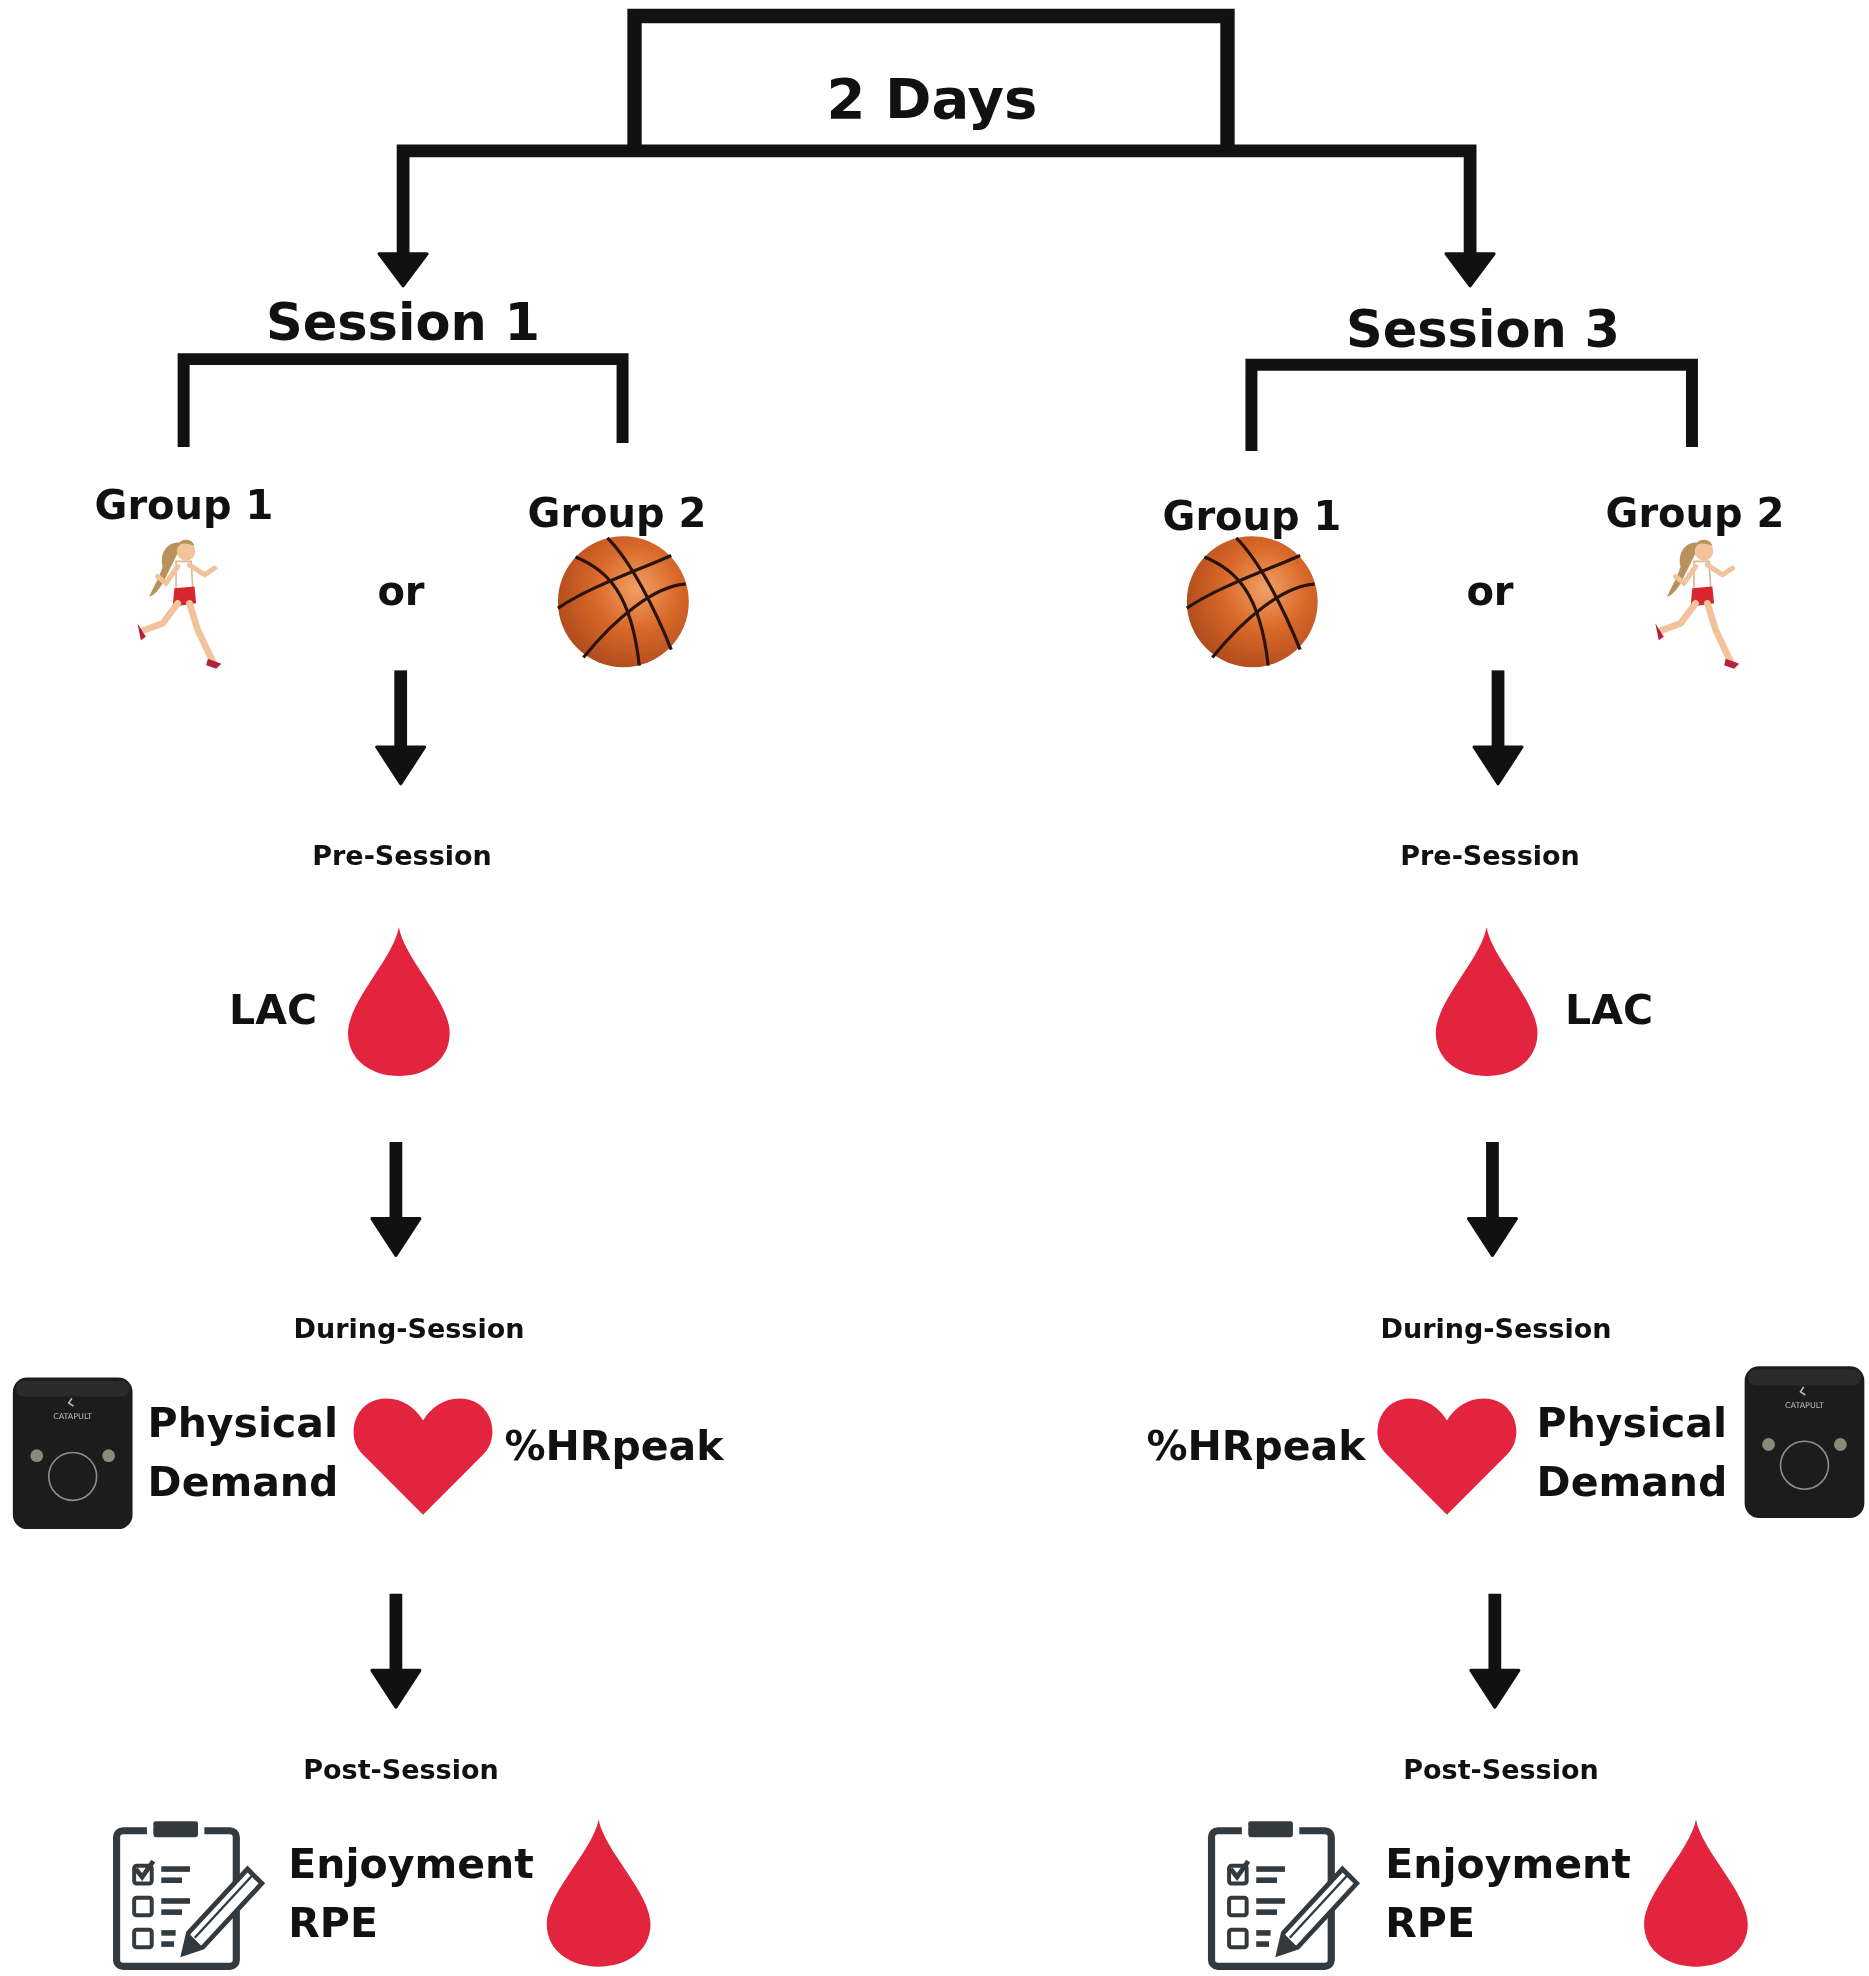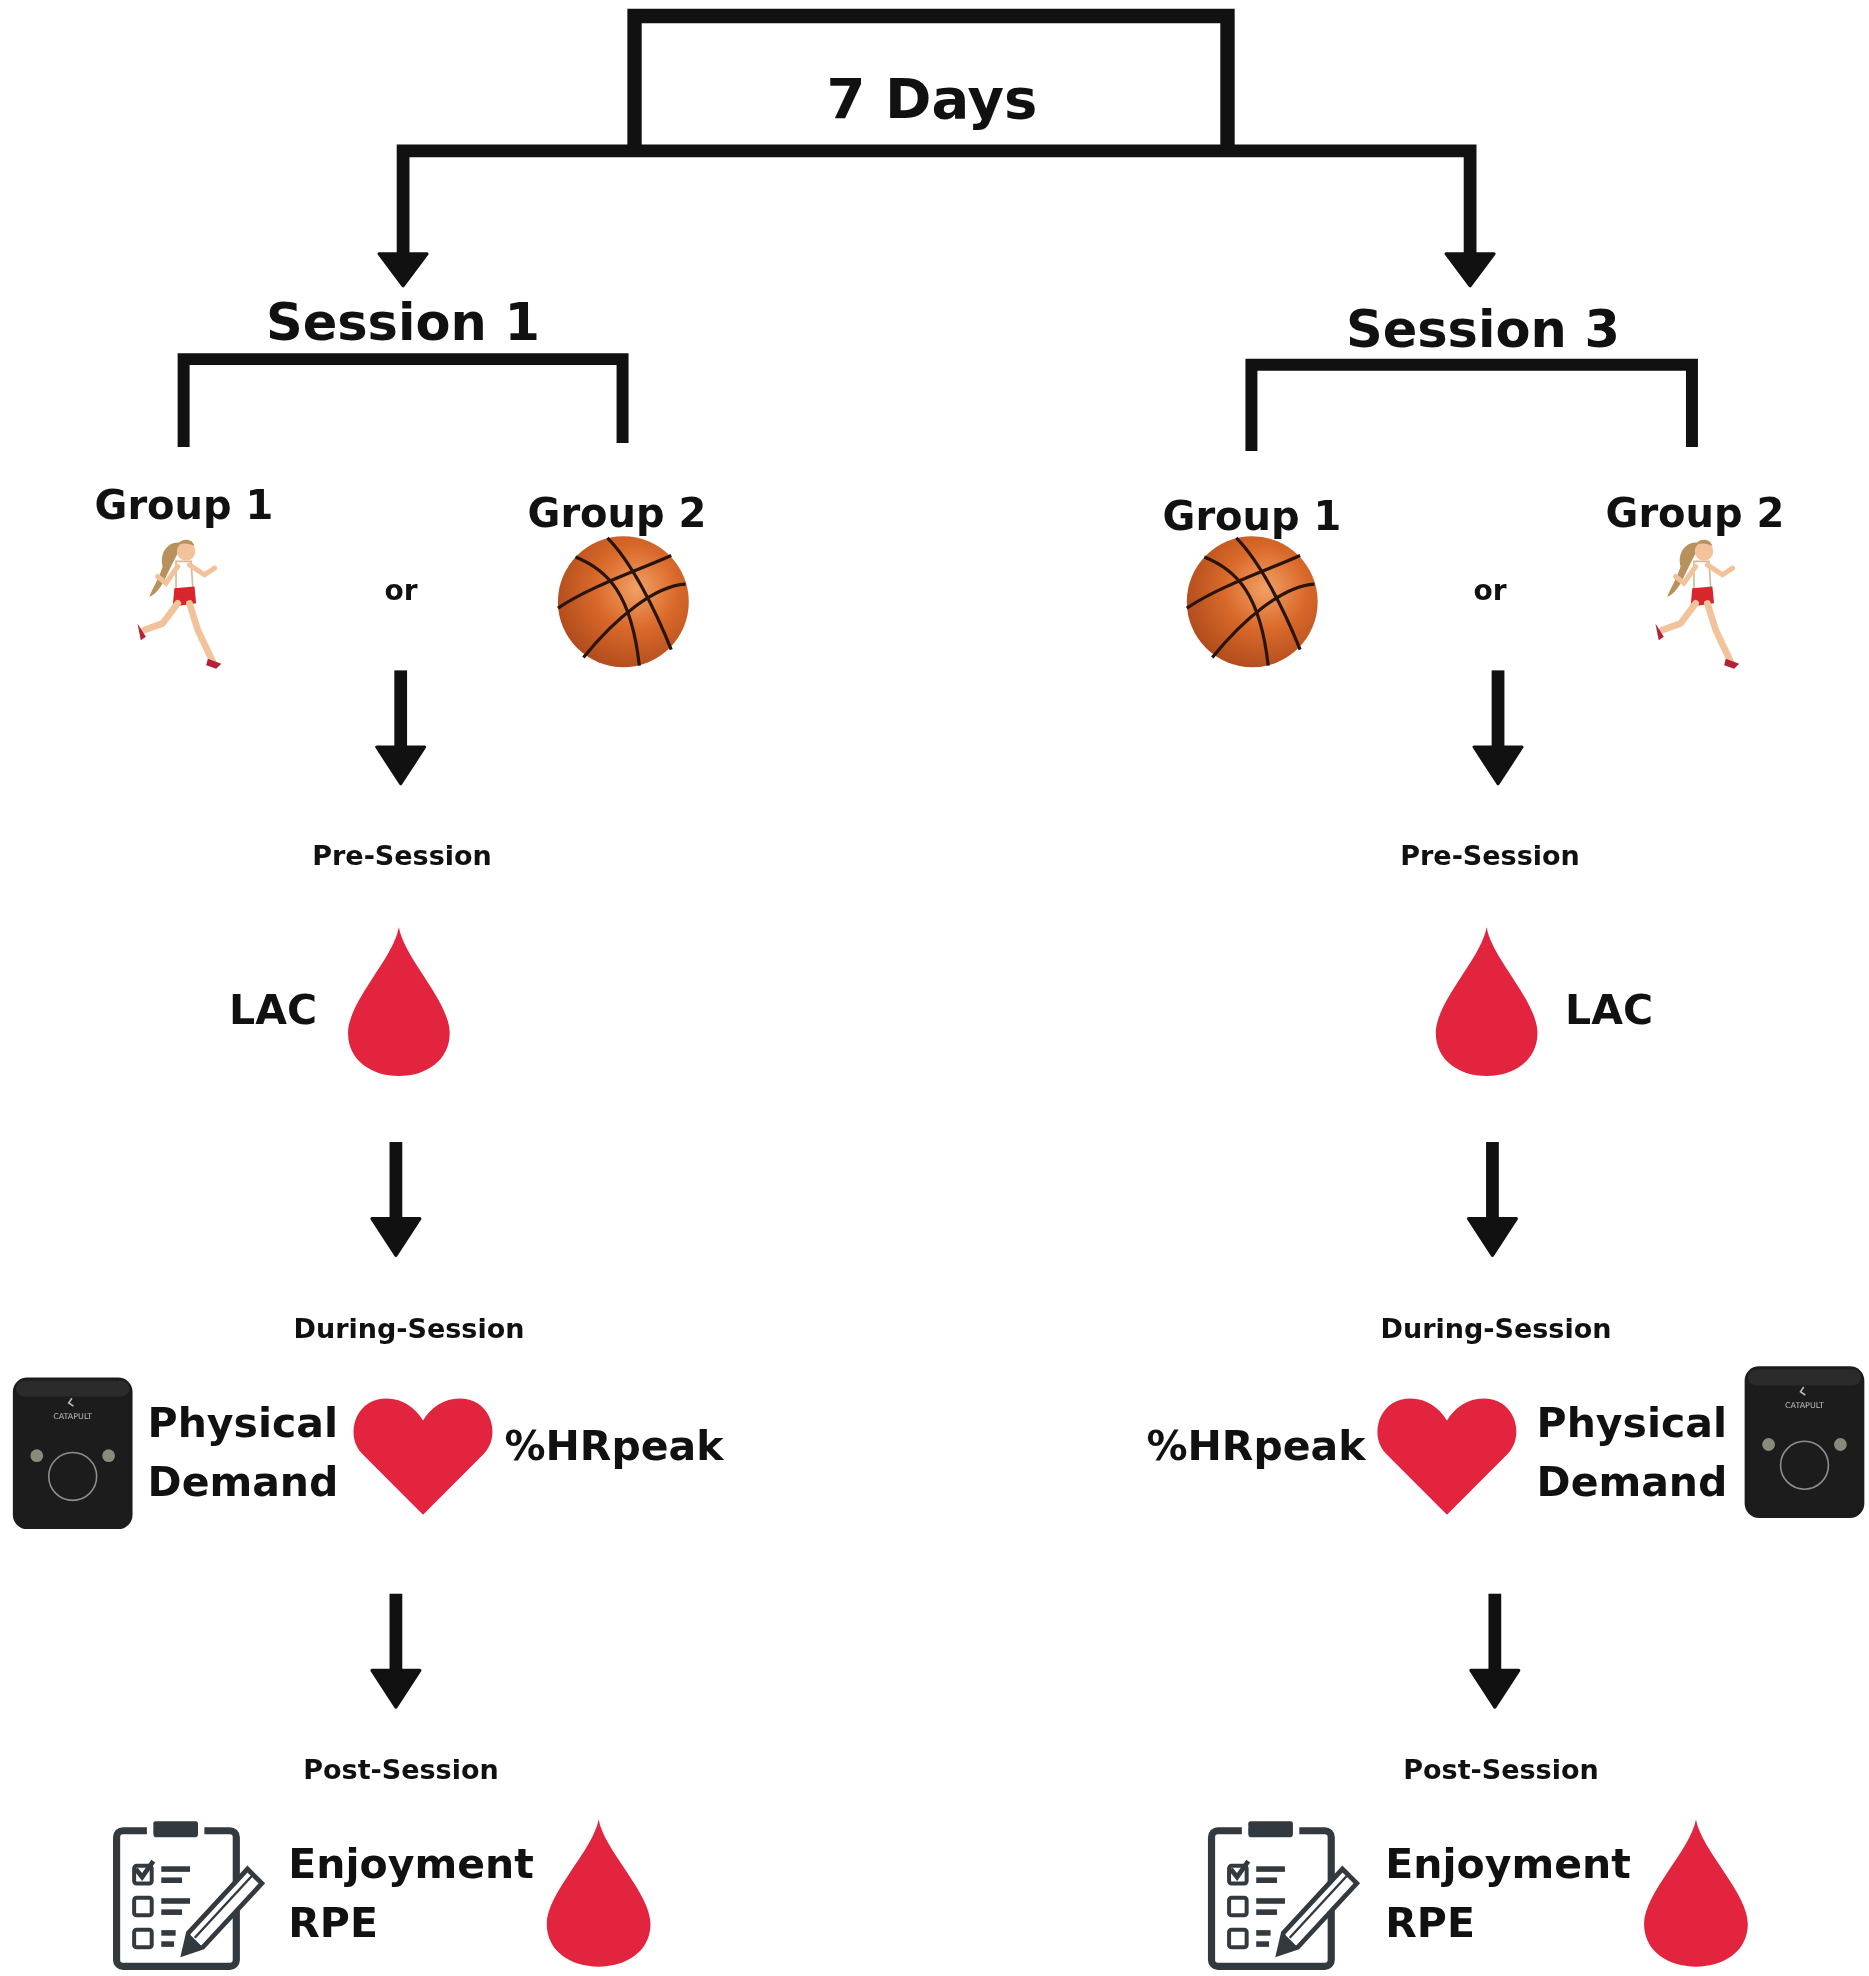--- a/index.html
+++ b/index.html
@@ -4,21 +4,21 @@
 <style>
   html, body { margin:0; padding:0; background:#ffffff; }
   body { width:1870px; height:1976px; position:relative; overflow:hidden; font-family:"DejaVu Sans", sans-serif; color:#111; }
   svg.canvas { position:absolute; left:0; top:0; }
   .lbl { position:absolute; font-weight:bold; white-space:nowrap; transform:translate(-50%,-50%); line-height:1; color:#111; }
   .title { font-size:56px; }
   .session { font-size:51px; }
   .group { font-size:40px;margin-top:25px; }
   .phase { font-size:27px; }
   .meas { font-size:41px; }
-  .or { font-size:28px; }
+  .or { font-size:40px; }
   .stack { text-align:left; line-height:1.45; }
 </style>
 </head>
 <body>
 
 <svg class="canvas" width="1870" height="1976" viewBox="0 0 2343 2476">
   <defs>
     <radialGradient id="ballGrad" cx="0.6" cy="0.4" r="0.7">
       <stop offset="0" stop-color="#F2A065"></stop>
       <stop offset="0.45" stop-color="#D9692A"></stop>
@@ -118,21 +118,21 @@
   <use href="#arrowDown" transform="translate(1877,840)"></use>
   <use href="#drop" transform="translate(1799,1162) scale(0.98)"></use>
   <use href="#arrowDown" transform="translate(1870,1431)"></use>
   <use href="#heart" transform="translate(1723,1746)"></use>
   <use href="#device" transform="translate(2186,1712)"></use>
   <use href="#arrowDown" transform="translate(1873,1997)"></use>
   <use href="#clipboard" transform="translate(1512,2280)"></use>
   <use href="#drop" transform="translate(2060,2280) scale(1.0,0.97)"></use>
 </svg>
 
-<div class="lbl title" style="left:932px;top:99px;">7 Days</div>
+<div class="lbl title" style="left:932px;top:99px;">2 Days</div>
 
 <div class="lbl session" style="left:403px;top:322px;text-align:center;">Session 1</div>
 <div class="lbl group" style="left:184px;top:480px;">Group 1</div>
 <div class="lbl group" style="left:617px;top:488px;">Group 2</div>
 <div class="lbl or" style="left:401px;top:591px;">or</div>
 <div class="lbl phase" style="left:402px;top:855px;">Pre-Session</div>
 <div class="lbl meas" style="left:273px;top:1010px;">LAC</div>
 <div class="lbl phase" style="left:409px;top:1328px;">During-Session</div>
 <div class="lbl meas stack" style="left:243px;top:1453px;">
   <div>Physical</div>

